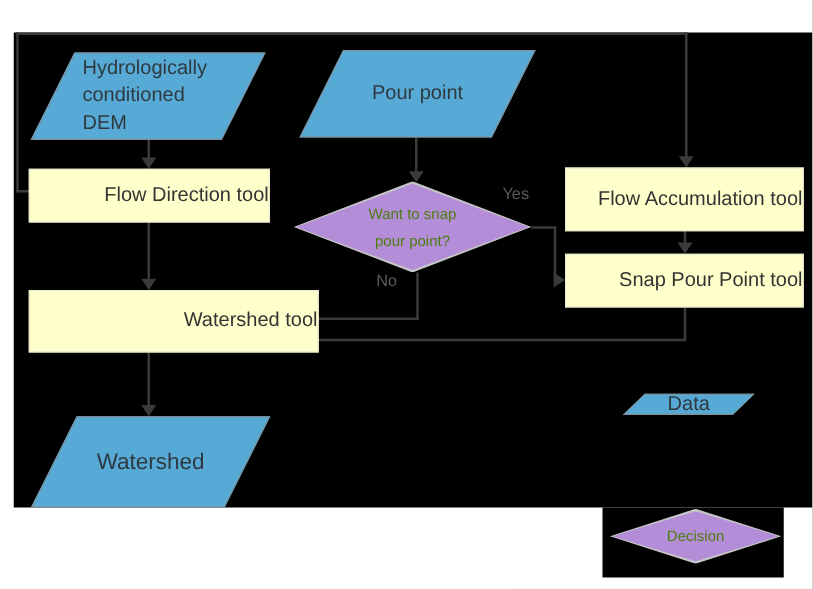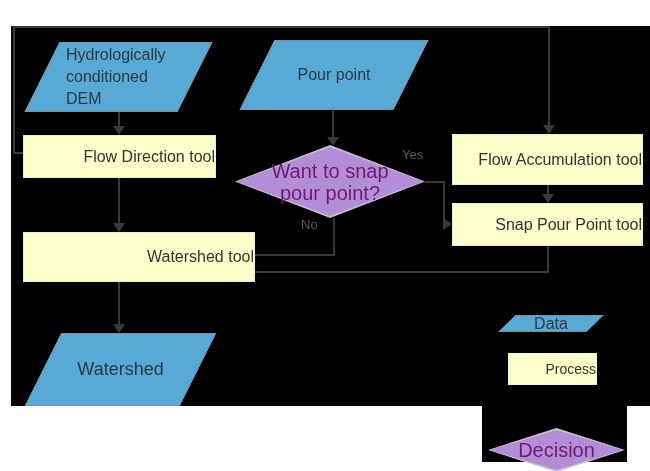--- a/index.html
+++ b/index.html
@@ -55,21 +55,21 @@
     background:#c6c6c6;
   }
   .diamond .dfill {
     position:absolute; left:2px; top:2px; right:2px; bottom:2px;
     clip-path:polygon(50% 0, 100% 50%, 50% 100%, 0 50%);
     background:#b48dd8;
   }
   .diamond .dlabel {
     position:absolute; left:0; top:0; right:0; bottom:0;
     display:flex; align-items:center; justify-content:center;
-    text-align:center; color:#701a75; font-size:20px; line-height:22px;
+    text-align:center; color:#4d7c0f; font-size:12px; line-height:22px;
     white-space:pre-line;
   }
 
   .edge-label { position:absolute; font-size:13px; color:#5a5a5a; }
 
   .legend-label { font-size:13px; }
   #legend-process { font-size:14px; }
 </style>
 </head>
 <body>
@@ -149,23 +149,20 @@
   </div>
 
   <div id="node-watershed" class="para" style="left:43px; top:333px; width:155px; height:73px;">
     <div class="inner">Watershed</div>
   </div>
 
   <div id="legend-data" class="para steep" style="left:507px; top:315px; width:88px; height:17px;">
     <div class="inner legend-label">Data</div>
   </div>
 
-  <div id="legend-process" class="rect-node" style="left:508px; top:353px; width:89px; height:32px; border-color:#f2f2f2;">
-    <span>Process</span>
-  </div>
 
-  <div class="diamond" style="left:488px; top:428px; width:137px; height:44px;">
+  <div class="diamond" style="left:488px; top:407px; width:137px; height:44px;">
     <div class="dshape"></div>
     <div class="dfill"></div>
     <div class="dlabel legend-label">Decision</div>
   </div>
 
 </div>
 
 </body></html>

